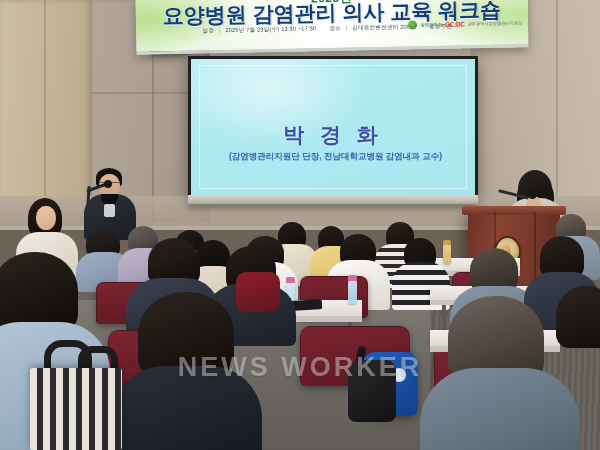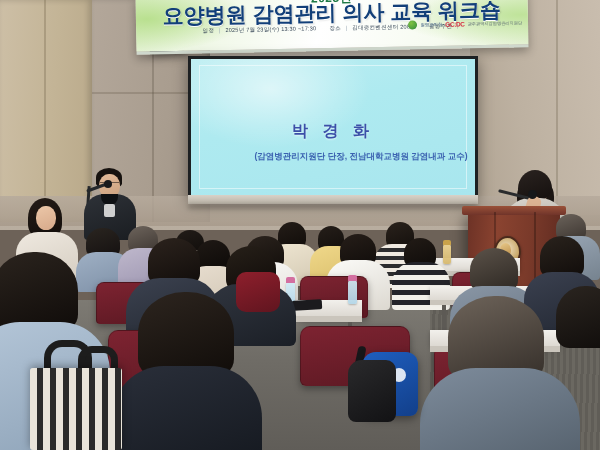--- a/index.html
+++ b/index.html
@@ -76,24 +76,24 @@
     background:linear-gradient(165deg,#bdeef2 0%,#aeeaf0 40%,#a8e6ee 100%);
     overflow:hidden;}
   .screen-glow{left:-20px;top:-30px;width:200px;height:120px;
     background:radial-gradient(ellipse,rgba(255,255,255,.55),rgba(255,255,255,0) 70%);}
   .screen-inner-border{left:8px;top:6px;right:8px;bottom:6px;
     border:1px solid rgba(255,255,255,.5);}
   .slide-l1{left:0;top:28px;width:284px;text-align:center;
     font-size:23px;font-weight:bold;color:#1fa84e;letter-spacing:2px;
     text-shadow:0 1px 2px rgba(255,255,255,.6);}
   .slide-l2{left:0;top:62px;width:284px;text-align:center;
-    font-size:16px;font-weight:bold;color:#3b4fa8;letter-spacing:5px;
+    font-size:21px;font-weight:bold;color:#3b4fa8;letter-spacing:5px;
     text-shadow:0 1px 2px rgba(255,255,255,.6);}
-  .slide-l3{left:0;top:92px;width:340px;text-align:center;
-    font-size:8.5px;font-weight:bold;color:#3b62b0;white-space:nowrap;}
+  .slide-l3{left:0;top:92px;width:340px;
+    font-size:8.5px;font-weight:bold;color:#3b62b0;white-space:nowrap;padding-left:38px;}
   .screen-base{left:188px;top:195px;width:290px;height:9px;
     background:linear-gradient(180deg,#d8d2c8,#b9b2a6);}
   .screen-shadow{left:188px;top:204px;width:290px;height:5px;background:rgba(0,0,0,.18);filter:blur(2px);}
 
   
   .podium{left:468px;top:212px;width:92px;height:128px;
     background:linear-gradient(95deg,#6d3226 0%,#8a4330 30%,#7a3a2a 62%,#5e2a20 100%);
     box-shadow:-4px 4px 12px rgba(0,0,0,.4);}
   .podium-top{left:462px;top:206px;width:104px;height:9px;
     background:linear-gradient(180deg,#9a5138,#70342५);background:linear-gradient(180deg,#9a5138,#70342a);
@@ -368,14 +368,15 @@
 
   <div class="abs bp-strap"></div>
   <div class="abs bp-blue"></div>
   <div class="abs bp-logo"></div>
   <div class="abs bp-black"></div>
 
   <div class="abs tote-handle1"></div>
   <div class="abs tote-handle2"></div>
   <div class="abs tote"></div>
 
+  <div class="abs watermark">NEWS WORKER</div>
 
 </div>
 
 </body></html>

